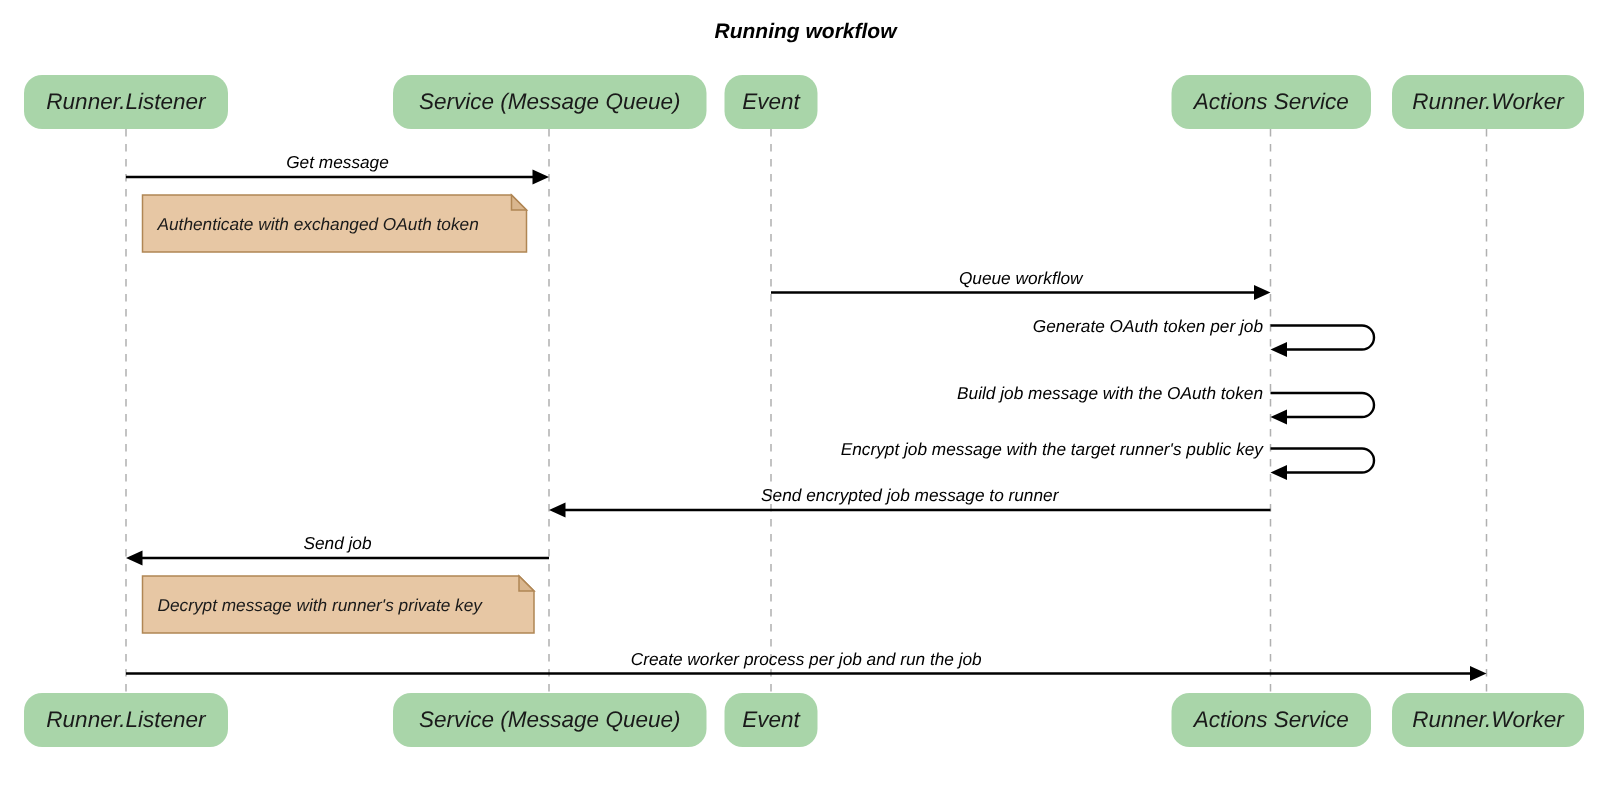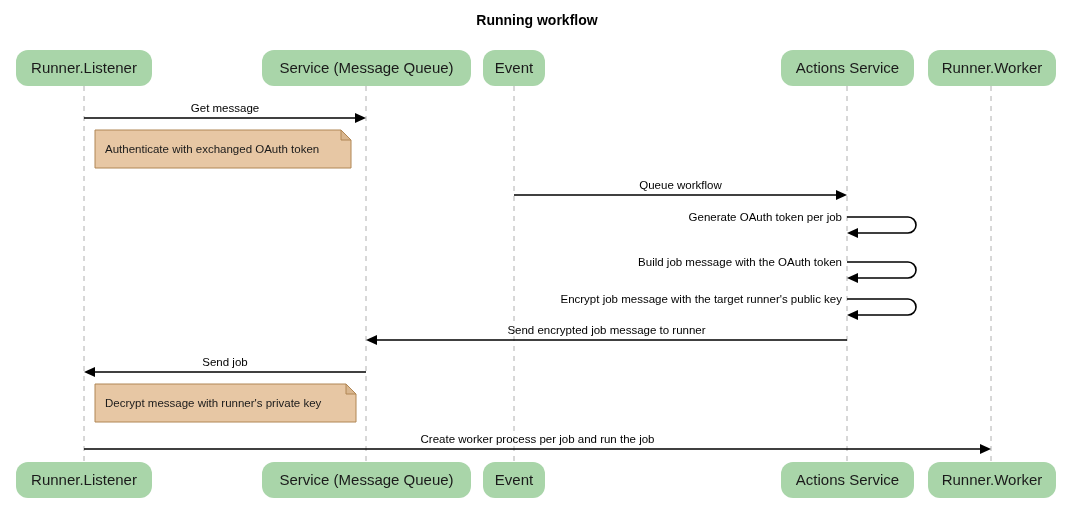--- a/index.html
+++ b/index.html
@@ -11,20 +11,21 @@
   body {
     font-family: "Liberation Sans", sans-serif;
     width: 1072px;
     height: 523px;
     overflow: hidden;
   }
   #diagram-root {
     position: relative;
     width: 1072px;
     height: 523px;
+    font-style: italic;
   }
   svg#sequence-diagram {
     display: block;
     width: 1072px;
     height: 523px;
   }
   .diagram-title {
     font-family: "Liberation Sans", sans-serif;
     font-size: 14px;
     font-weight: bold;

